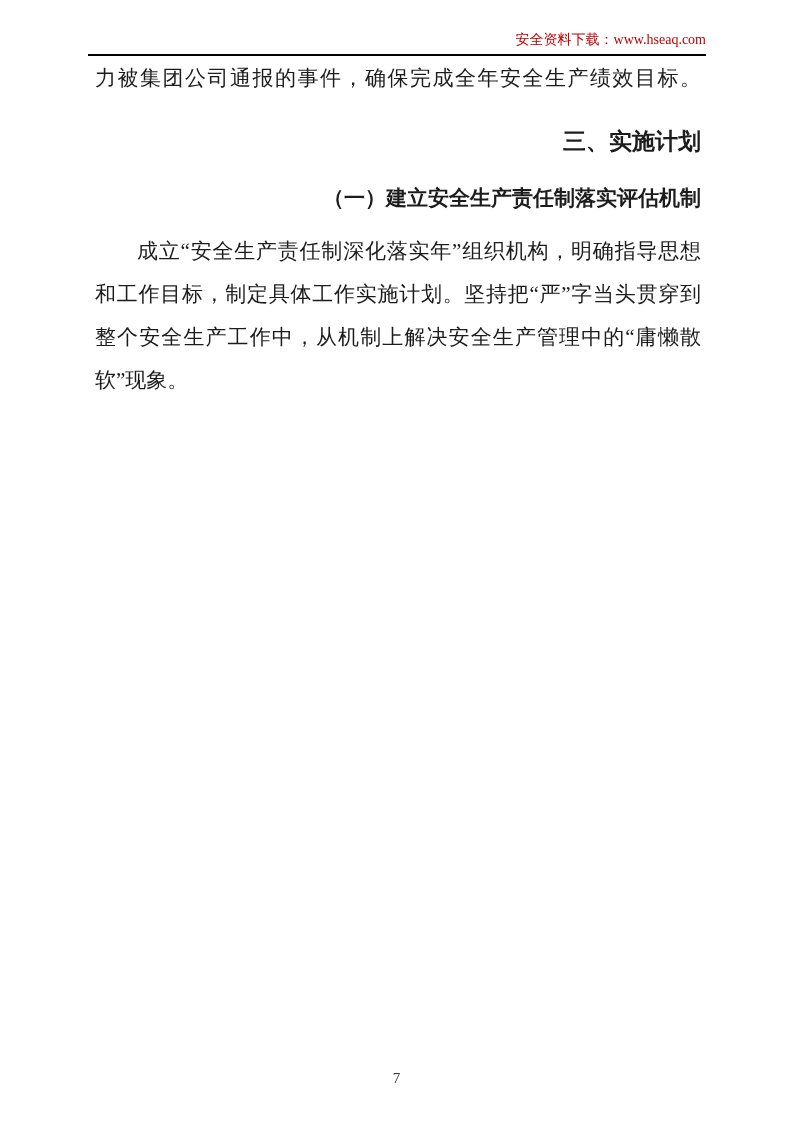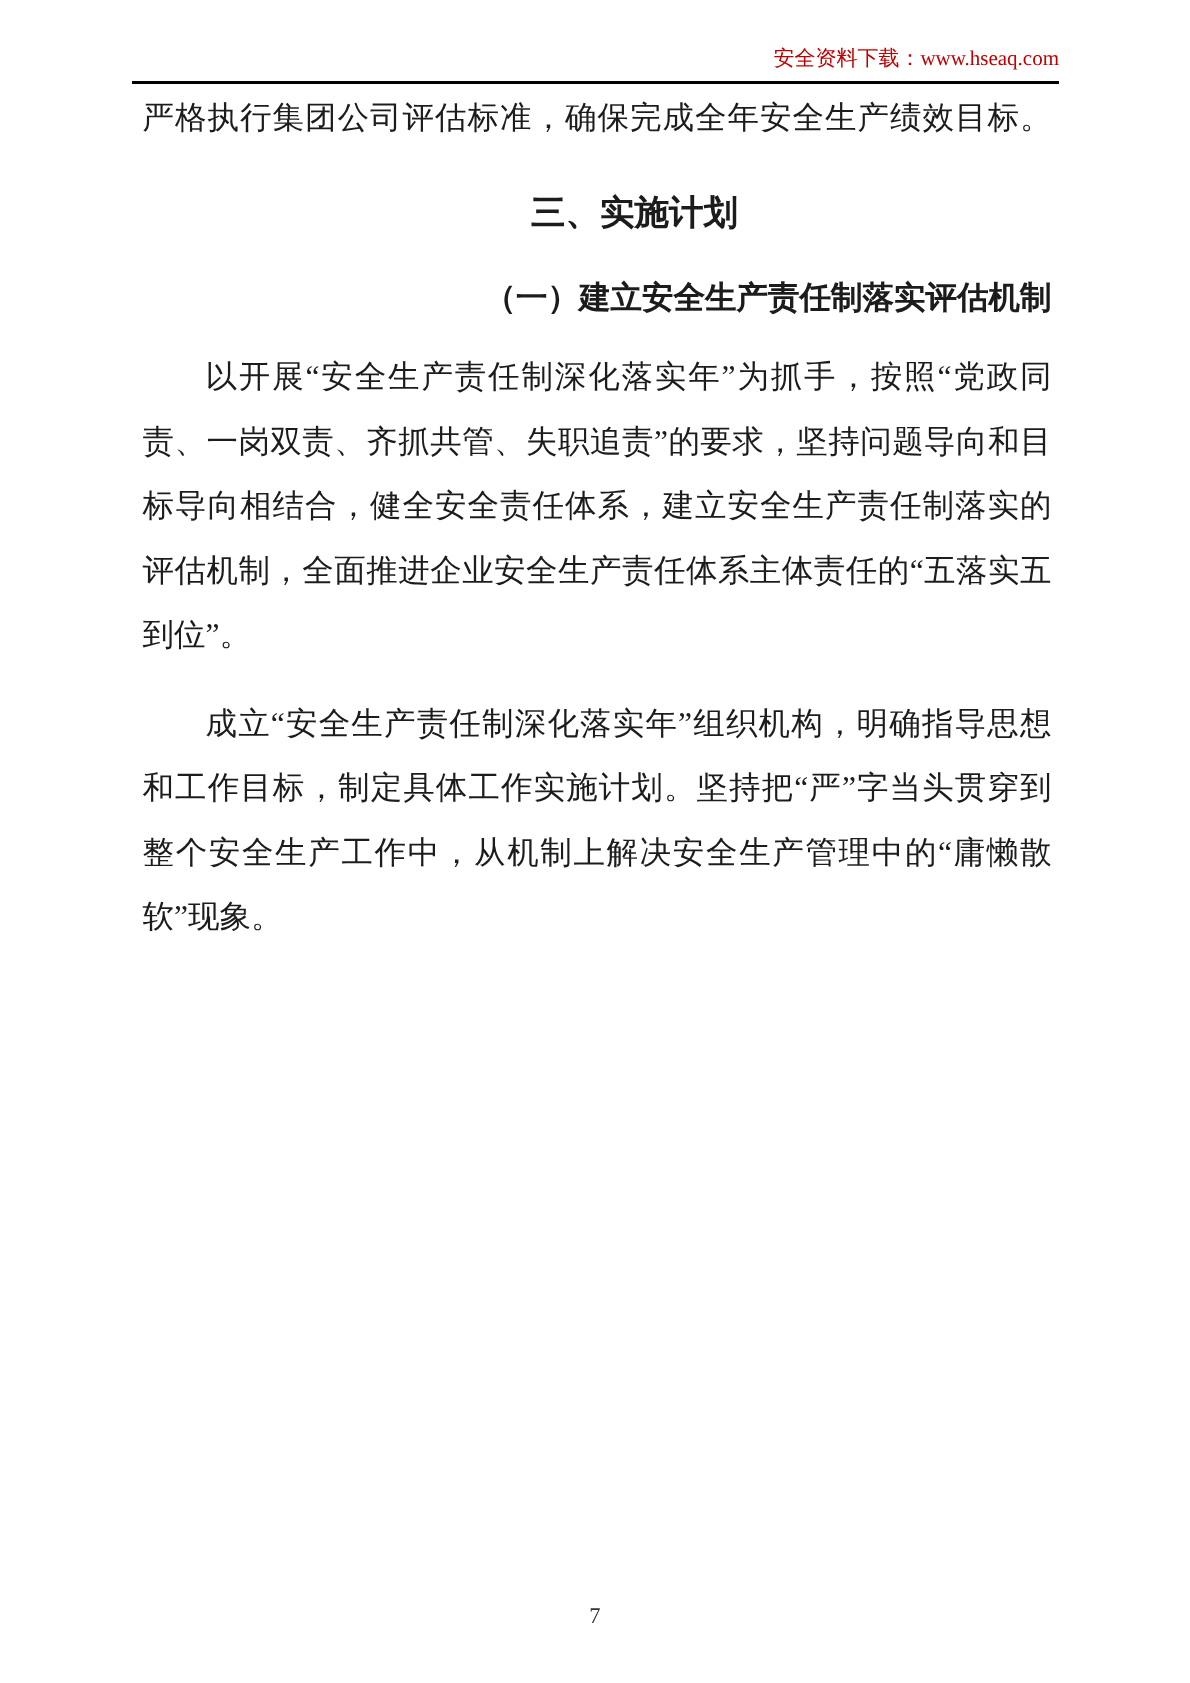--- a/index.html
+++ b/index.html
@@ -37,21 +37,21 @@
   .cont-line {
     margin: 0;
     text-align-last: justify;
   }
   .h-main {
     margin: 26px 0 0 0;
     padding-left: 50px;
     font-size: 23px;
     line-height: 32px;
     font-weight: bold;
-    text-align: center;
+    text-align: right;
   }
   .para {
     margin: 16px 0 0 0;
     text-indent: 2em;
   }
   .para strong { font-weight: bold; }
   .h-sub {
     margin: 24px 0 0 0;
     font-size: 21px;
     line-height: 32px;
@@ -74,28 +74,27 @@
 <body>
 
 <div class="page">
 
   <header class="doc-header">
     <span>安全资料下载：www.hseaq.com</span>
   </header>
 
   <main class="content">
 
-    <p class="cont-line">严格执行集团公司评估标准，确保完成全年安全生产绩效目标。</p>
+    <p class="cont-line">力被集团公司通报的事件，确保完成全年安全生产绩效目标。</p>
 
     <h2 class="h-main">三、实施计划</h2>
 
 
     <h3 class="h-sub">（一）建立安全生产责任制落实评估机制</h3>
 
-    <p class="para">以开展“安全生产责任制深化落实年”为抓手，按照“党政同责、一岗双责、齐抓共管、失职追责”的要求，坚持问题导向和目标导向相结合，健全安全责任体系，建立安全生产责任制落实的评估机制，全面推进企业安全生产责任体系主体责任的“五落实五到位”。</p>
 
 
     <p class="para">成立“安全生产责任制深化落实年”组织机构，明确指导思想和工作目标，制定具体工作实施计划。坚持把“严”字当头贯穿到整个安全生产工作中，从机制上解决安全生产管理中的“庸懒散软”现象。</p>
 
   </main>
 
   <footer class="doc-footer">
     <span>7</span>
   </footer>
 

